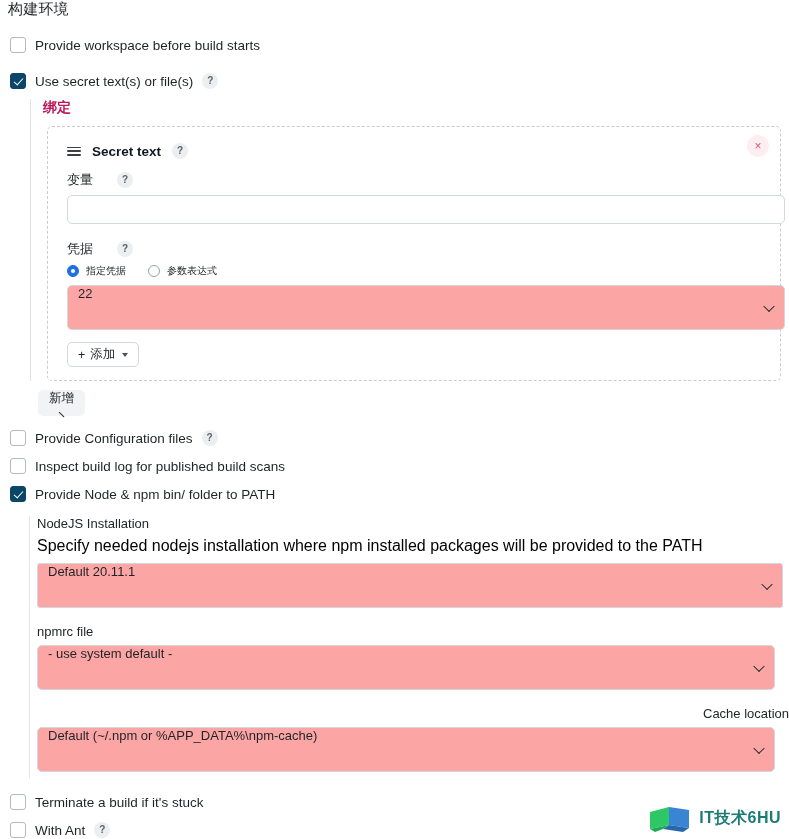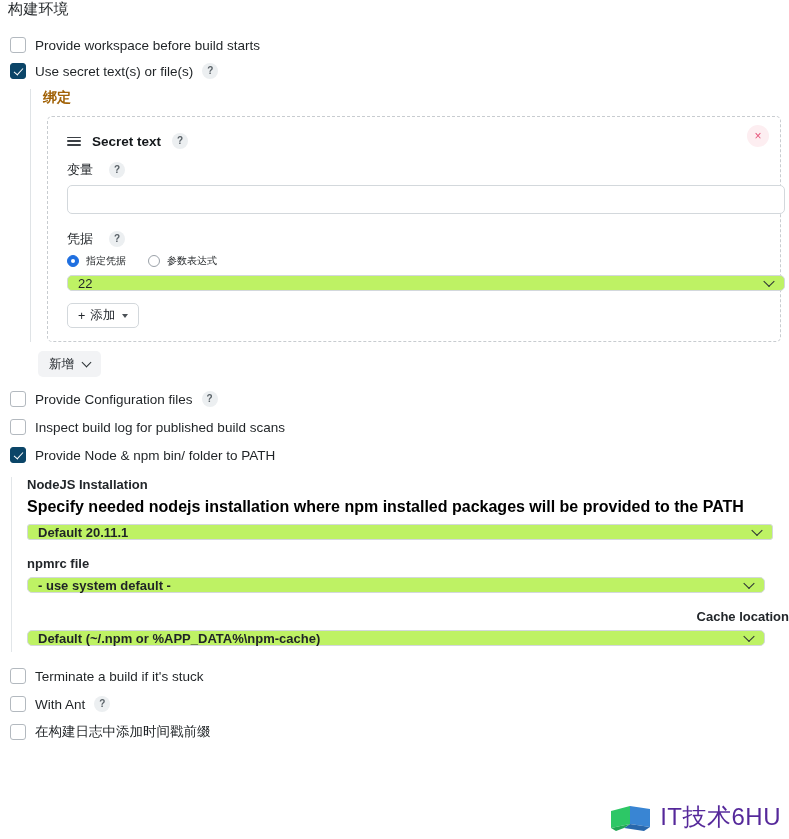--- a/index.html
+++ b/index.html
@@ -93,21 +93,21 @@
   
   .nested {
     margin-left: 30px;
     padding-left: 6px;
     border-left: 1px solid #dfe3e6;
   }
 
   .sub-title {
     font-size: 14px;
     font-weight: bold;
-    color: #a16207;
+    color: #be185d;
     margin: 6px 0 0 6px;
   }
 
   
   .binding-area {
     margin: 9px 8px 0 10px;
     border: 1px dashed #c8ccd0;
     border-radius: 5px;
     padding: 10px 9px 11px 9px;
     position: relative;
@@ -161,21 +161,21 @@
     cursor: pointer;
     border: none;
     font-family: "Liberation Sans", sans-serif;
   }
 
   .field-label {
     font-size: 13px;
     color: #22262a;
     display: flex;
     align-items: center;
-    gap: 16px;
+    gap: 24px;
     margin: 10px 0 6px 8px;
   }
 
   .text-input {
     display: block;
     box-sizing: border-box;
     margin-left: 8px;
     width: 718px;
     height: 29px;
     border: 1px solid #d3d8dc;
@@ -223,24 +223,24 @@
     height: 4px;
     border-radius: 50%;
     background: #fff;
   }
   .rb-label { white-space: nowrap; }
 
   
   .select {
     box-sizing: border-box;
     position: relative;
-    height: 16px;
+    height: 45px;
     border: 1px solid #d3d8dc;
     border-radius: 5px;
-    background: #bef264;
+    background: #fca5a5;
     display: flex;
     align-items: flex-start;
     padding: 0 28px 0 10px;
     font-size: 13px;
     color: #1f2326;
     cursor: pointer;
   }
   .select .chev {
     position: absolute;
     right: 11px;
@@ -287,36 +287,36 @@
     margin: 9px 0 0 38px;
     height: 26px;
     padding: 0 11px;
     border: none;
     border-radius: 5px;
     background: #f2f3f5;
     font-size: 12.5px;
     color: #20252a;
     cursor: pointer;
     font-family: "Liberation Sans", sans-serif;
+    flex-direction: column;
   }
   .new-btn .chev2 {
     width: 6px;
     height: 6px;
     border: solid #2b3034;
     border-width: 0 1.5px 1.5px 0;
     transform: translateY(-2px) rotate(45deg);
   }
 
   
   .node-block {
-    margin-left: 11px;
-    padding-left: 15px;
+    margin-left: 29px;
+    padding-left: 7px;
     border-left: 1px solid #e2e6e9;
     padding-bottom: 6px;
-    font-weight: bold;
   }
   .node-label {
     font-size: 13px;
     color: #22262a;
     margin: 10px 0 6px 0;
   }
   .node-desc {
     font-size: 16px;
     color: #000000;
     margin: 0 0 8px 0;
@@ -330,42 +330,42 @@
     position: absolute;
     right: 8px;
     bottom: 6px;
     display: flex;
     align-items: center;
     gap: 8px;
     opacity: .95;
     user-select: none;
   }
   .wm-text {
-    font-size: 24px;
-    font-weight: normal;
-    color: #4c1d95;
+    font-size: 16px;
+    font-weight: bold;
+    color: #0f766e;
     letter-spacing: .5px;
     font-family: "Liberation Sans", sans-serif;
   }
 </style>
 </head>
 <body>
 
 <div class="page">
 
   
   <div class="section-title">构建环境</div>
 
   
   <div style="margin-top:14px;">
     <div class="cb-row">
       <span class="cb"></span>
       <span class="cb-label">Provide workspace before build starts</span>
     </div>
-    <div class="cb-row" style="margin-top:2px;">
+    <div class="cb-row" style="margin-top:12px;">
       <span class="cb checked"></span>
       <span class="cb-label">Use secret text(s) or file(s)</span>
       <span class="help">?</span>
     </div>
   </div>
 
   
   <div class="nested" style="margin-top:6px;">
     <div class="sub-title">绑定</div>
 

